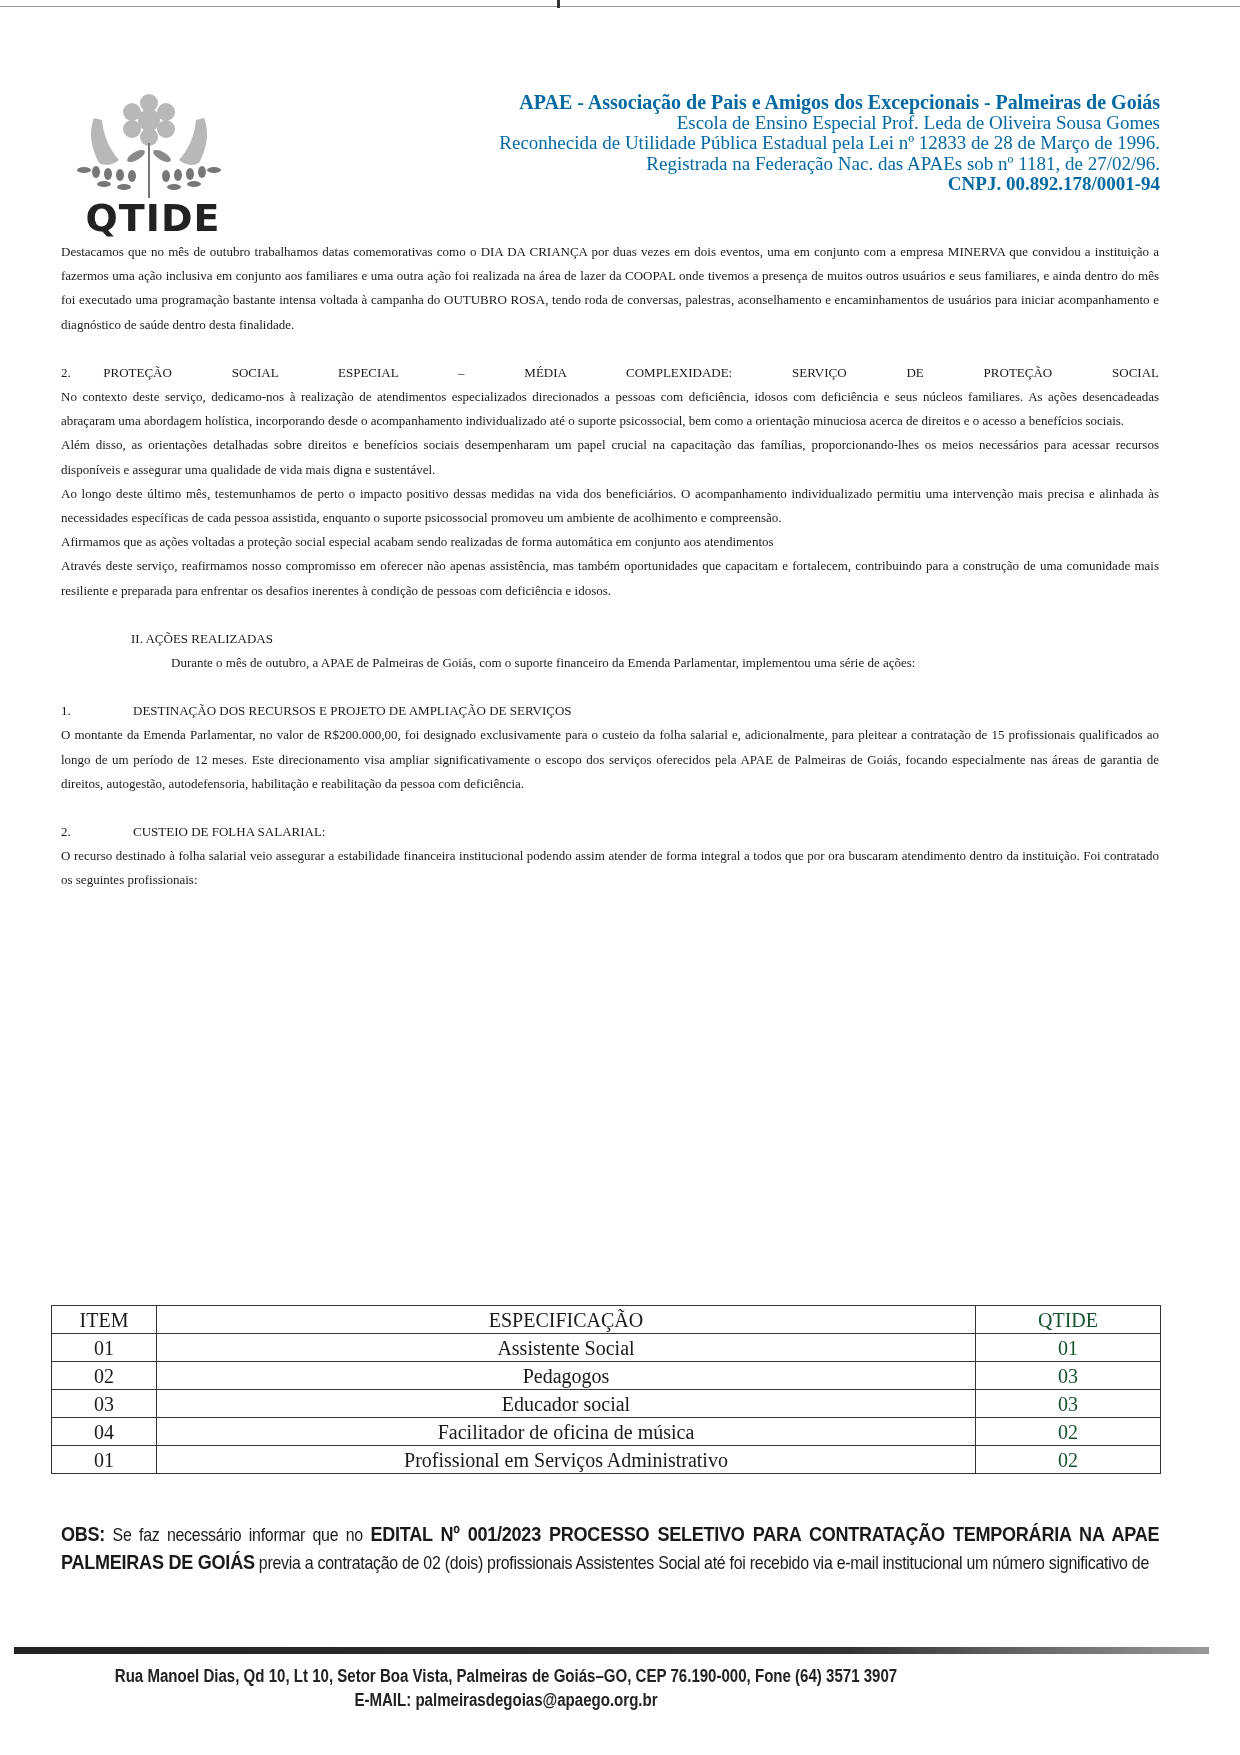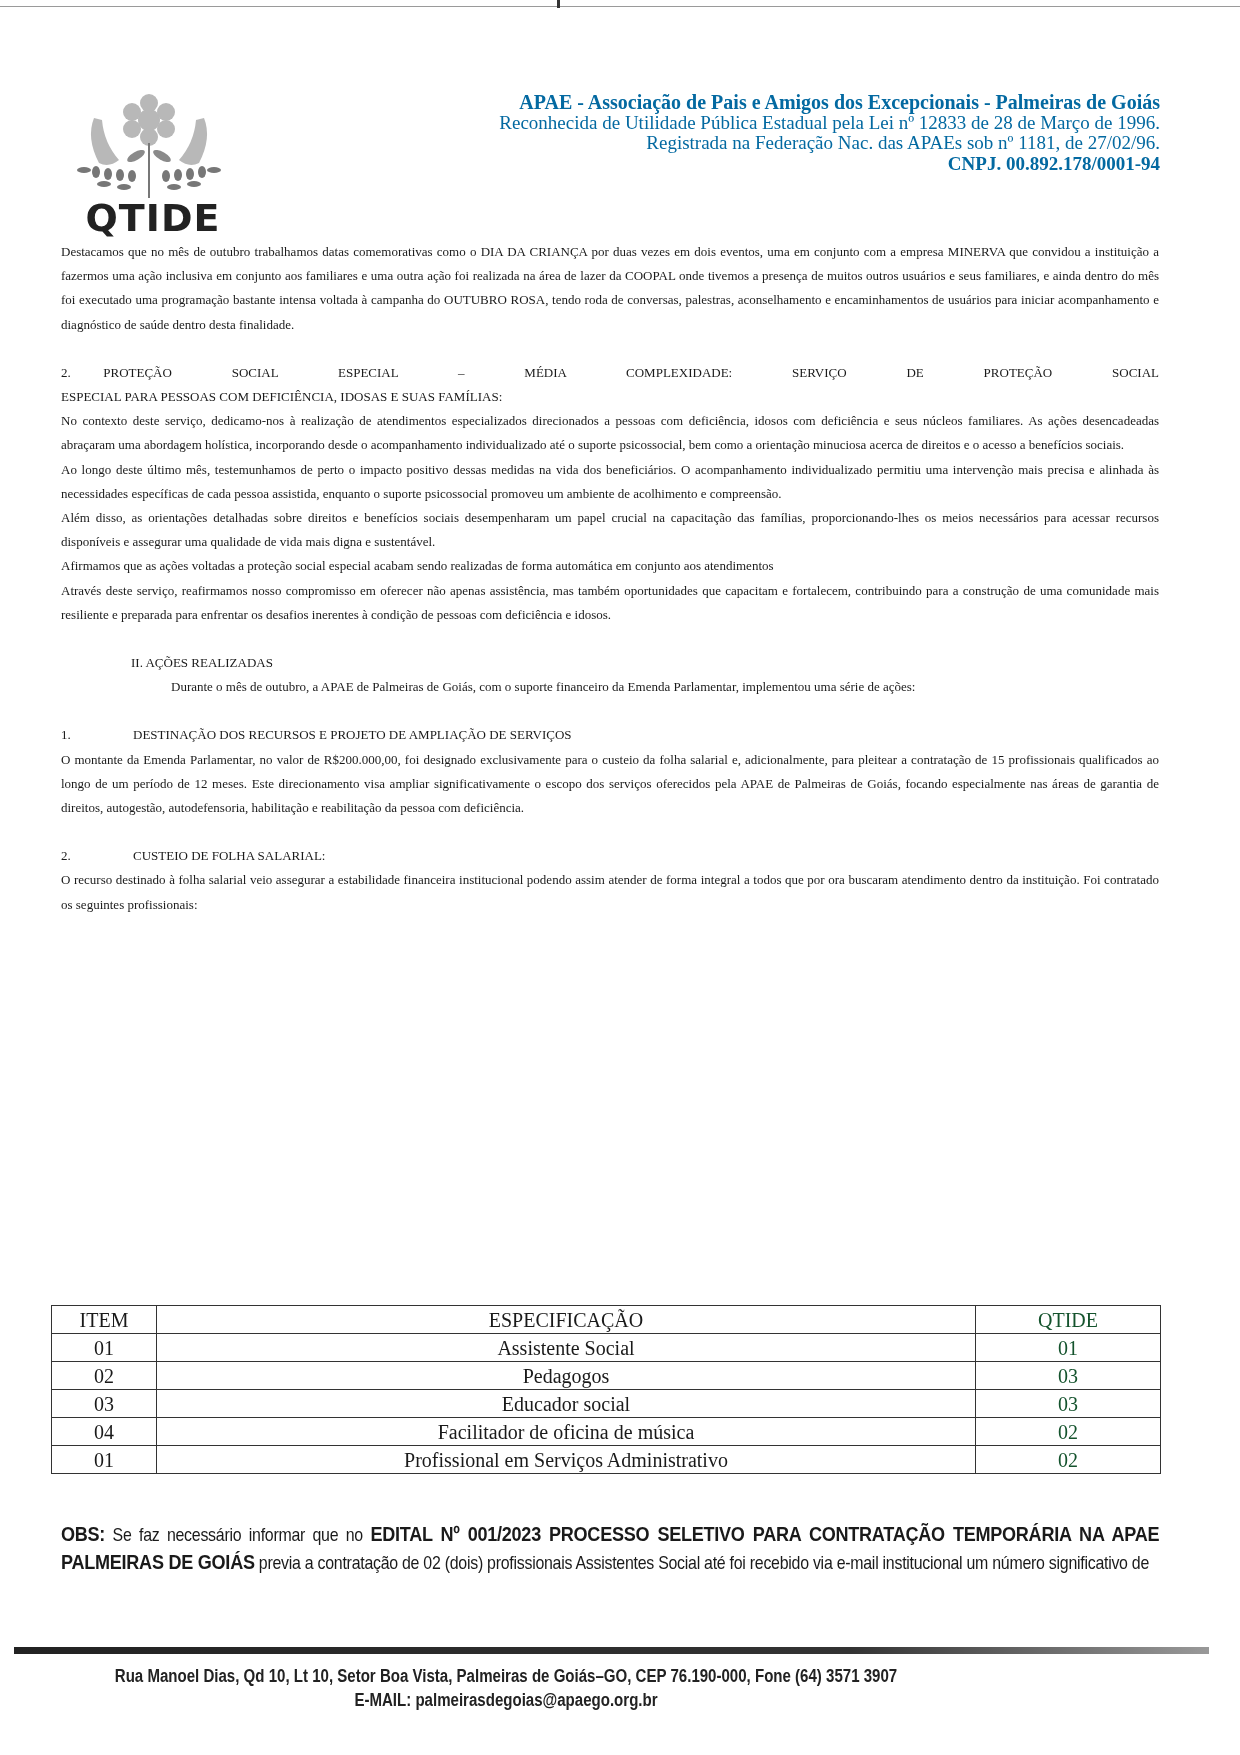--- a/index.html
+++ b/index.html
@@ -83,35 +83,35 @@
         <ellipse cx="40" cy="96" rx="7" ry="3"></ellipse>
           <ellipse cx="60" cy="99" rx="7" ry="3"></ellipse>
         <ellipse cx="110" cy="99" rx="7" ry="3"></ellipse>
           <ellipse cx="130" cy="96" rx="7" ry="3"></ellipse>
       </g>
     </svg>
     <div class="logo-word">QTIDE</div>
   </div>
   <div class="head-lines">
     <div class="org-title">APAE - Associação de Pais e Amigos dos Excepcionais - Palmeiras de Goiás</div>
+    <div>Escola de Ensino Especial Prof. Leda de Oliveira Sousa Gomes</div>
     <div>Reconhecida de Utilidade Pública Estadual pela Lei nº 12833 de 28 de Março de 1996.</div>
     <div>Registrada na Federação Nac. das APAEs sob nº 1181, de 27/02/96.</div>
     <div class="cnpj">CNPJ. 00.892.178/0001-94</div>
   </div>
 </header>
 
 <main class="content">
   <p>Destacamos que no mês de outubro trabalhamos datas comemorativas como o DIA DA CRIANÇA por duas vezes em dois eventos, uma em conjunto com a empresa MINERVA que convidou a instituição a fazermos uma ação inclusiva em conjunto aos familiares e uma outra ação foi realizada na área de lazer da COOPAL onde tivemos a presença de muitos outros usuários e seus familiares, e ainda dentro do mês foi executado uma programação bastante intensa voltada à campanha do OUTUBRO ROSA, tendo roda de conversas, palestras, aconselhamento e encaminhamentos de usuários para iniciar acompanhamento e diagnóstico de saúde dentro desta finalidade.</p>
   <div class="gap"></div>
 
   <p class="just-last"><span>2.</span>   <span>PROTEÇÃO SOCIAL ESPECIAL – MÉDIA COMPLEXIDADE: SERVIÇO DE PROTEÇÃO SOCIAL</span></p>
-  <p>ESPECIAL PARA PESSOAS COM DEFICIÊNCIA, IDOSAS E SUAS FAMÍLIAS:</p>
   <p>No contexto deste serviço, dedicamo-nos à realização de atendimentos especializados direcionados a pessoas com deficiência, idosos com deficiência e seus núcleos familiares. As ações desencadeadas abraçaram uma abordagem holística, incorporando desde o acompanhamento individualizado até o suporte psicossocial, bem como a orientação minuciosa acerca de direitos e o acesso a benefícios sociais.</p>
+  <p>Além disso, as orientações detalhadas sobre direitos e benefícios sociais desempenharam um papel crucial na capacitação das famílias, proporcionando-lhes os meios necessários para acessar recursos disponíveis e assegurar uma qualidade de vida mais digna e sustentável.</p>
   <p>Ao longo deste último mês, testemunhamos de perto o impacto positivo dessas medidas na vida dos beneficiários. O acompanhamento individualizado permitiu uma intervenção mais precisa e alinhada às necessidades específicas de cada pessoa assistida, enquanto o suporte psicossocial promoveu um ambiente de acolhimento e compreensão.</p>
-  <p>Além disso, as orientações detalhadas sobre direitos e benefícios sociais desempenharam um papel crucial na capacitação das famílias, proporcionando-lhes os meios necessários para acessar recursos disponíveis e assegurar uma qualidade de vida mais digna e sustentável.</p>
   <p>Afirmamos que as ações voltadas a proteção social especial acabam sendo realizadas de forma automática em conjunto aos atendimentos</p>
   <p>Através deste serviço, reafirmamos nosso compromisso em oferecer não apenas assistência, mas também oportunidades que capacitam e fortalecem, contribuindo para a construção de uma comunidade mais resiliente e preparada para enfrentar os desafios inerentes à condição de pessoas com deficiência e idosos.</p>
   <div class="gap"></div>
 
   <p class="indent-title">II. AÇÕES REALIZADAS</p>
   <p class="indent-para">Durante o mês de outubro, a APAE de Palmeiras de Goiás, com o suporte financeiro da Emenda Parlamentar, implementou uma série de ações:</p>
   <div class="gap"></div>
 
   <p class="sec-head">
       <span class="num">1.</span>

